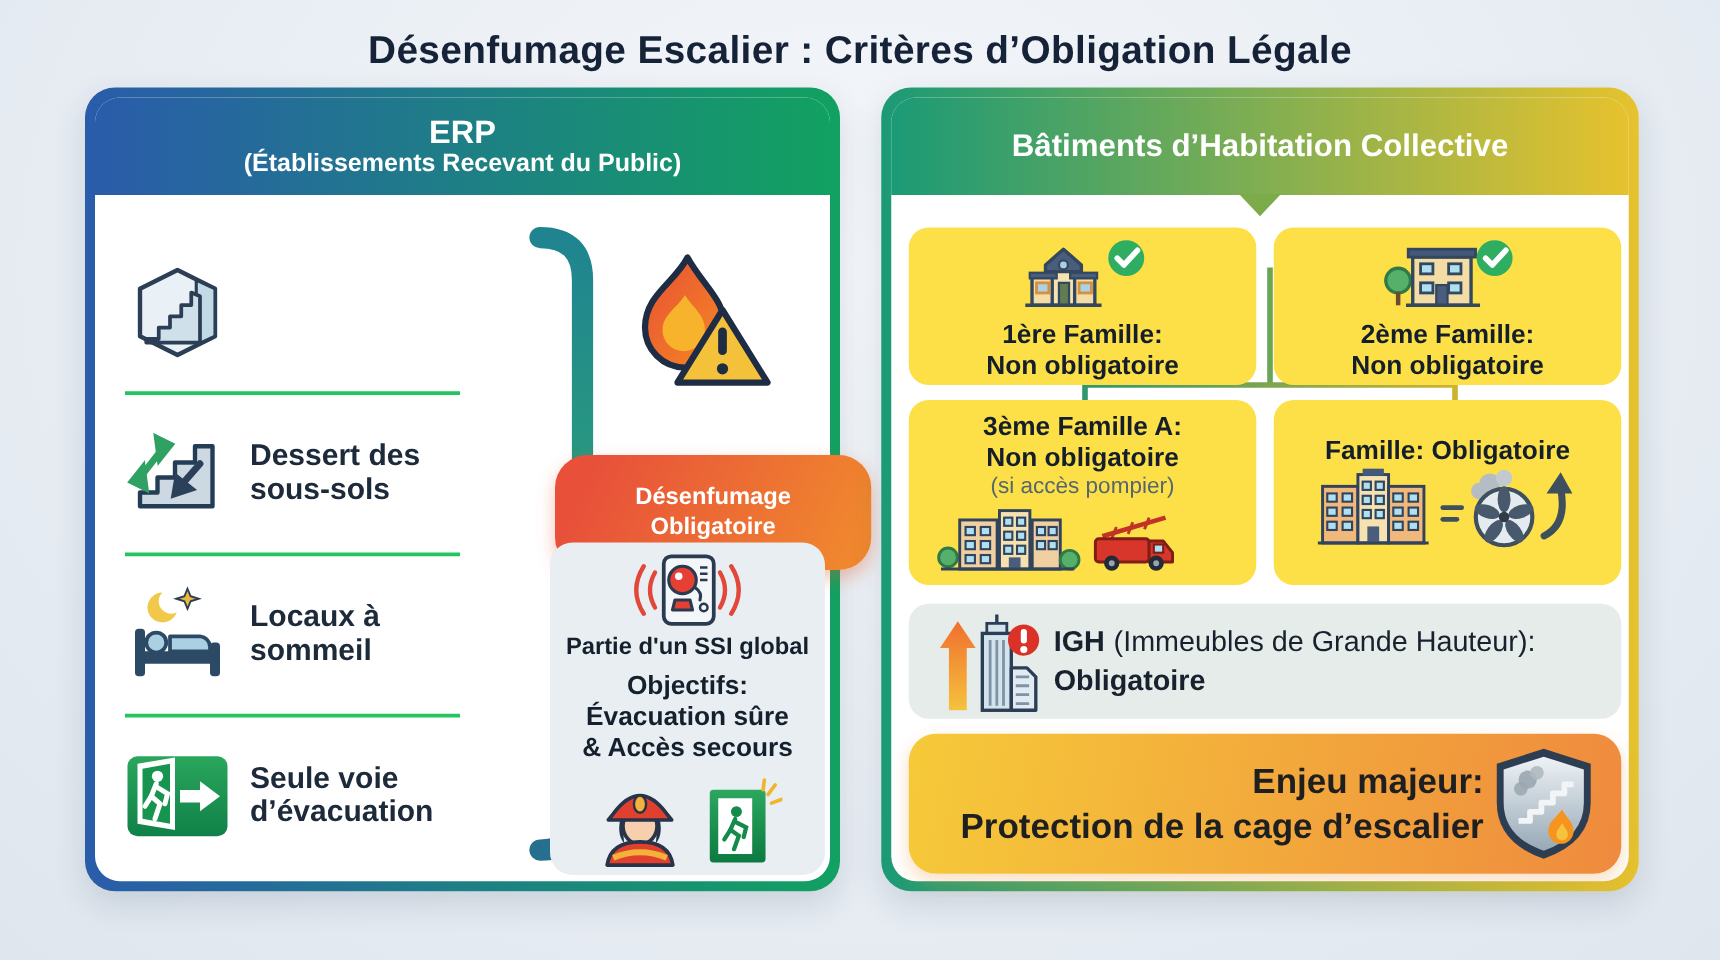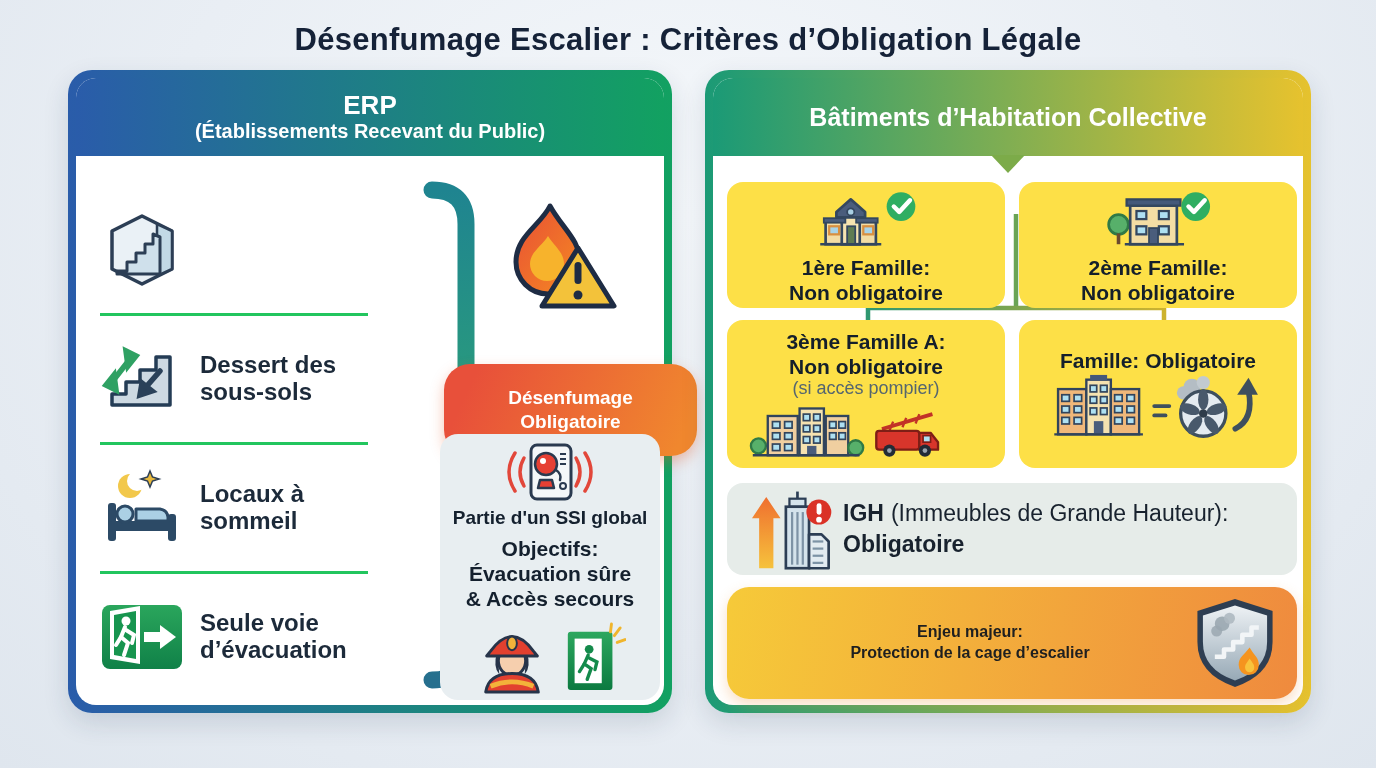--- a/index.html
+++ b/index.html
@@ -93,21 +93,21 @@
   .igh-icon { width:100px; height:82px; flex:none; }
   .igh-text { flex:1; text-align:left; color:#18222e; font-size:23px; line-height:1.35; }
   .igh-label { margin-left:7px; }
 
   .hab-banner {
     position:absolute; left:14px; top:431px; width:570px; height:112px; z-index:1;
     border-radius:22px; background:linear-gradient(100deg,#f6ca39,#ef8a3e);
     display:flex; align-items:center; padding:0 18px 0 26px;
     box-shadow:0 6px 14px rgba(240,150,60,.30);
   }
-  .banner-text { flex:1; text-align:center; font-size:16px; font-weight:bold; color:#1e1f20; line-height:1.3; }
+  .banner-text { flex:1; text-align:right; font-size:28px; font-weight:bold; color:#1e1f20; line-height:1.3; }
   .banner-shield { width:88px; height:96px; flex:none; margin-left:4px; }
 </style>
 </head>
 <body>
 
 <div>
 
   <h1 class="page-title">Désenfumage Escalier : Critères d’Obligation Légale</h1>
 
   <section class="panel-frame erp-frame">

